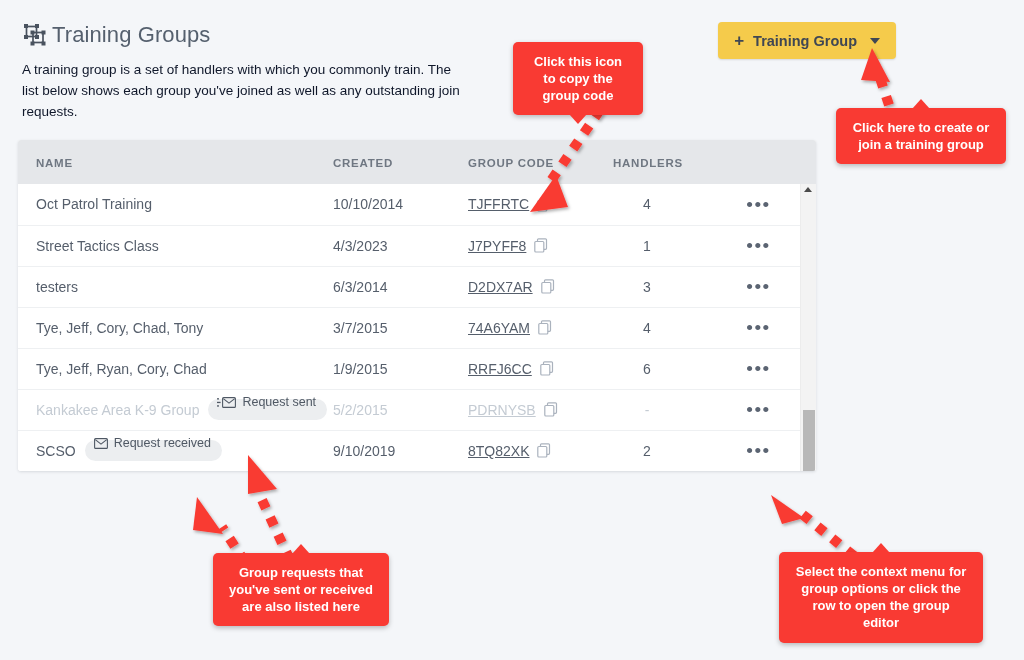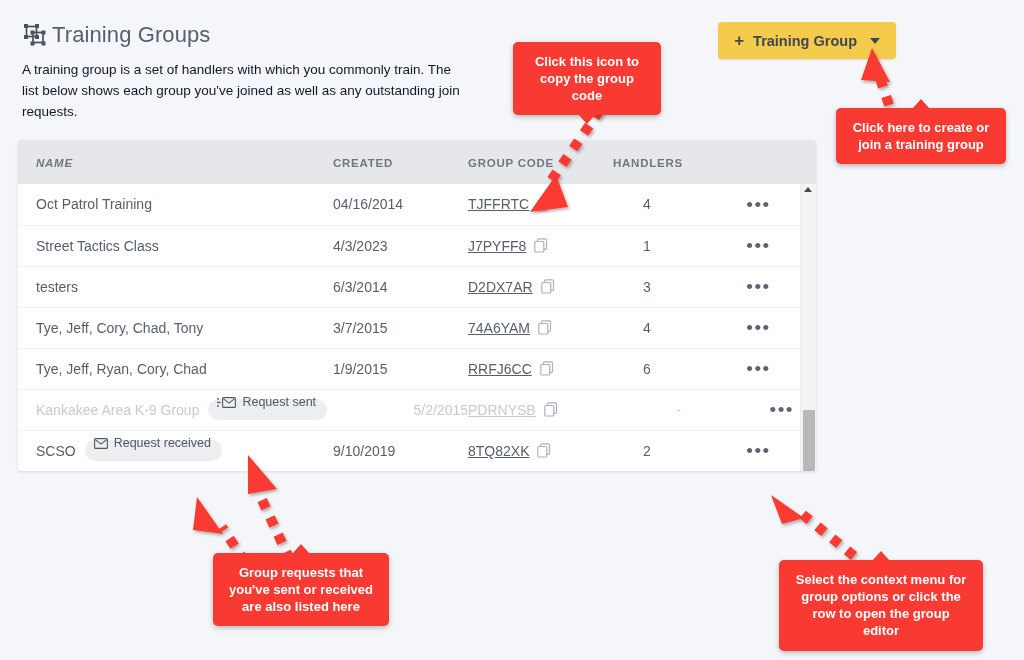--- a/index.html
+++ b/index.html
@@ -90,21 +90,21 @@
     background: #e5e7ea;
     color: #6f7782;
     font-size: 11.5px;
     font-weight: bold;
     letter-spacing: .75px;
     text-align: left;
     padding: 15px 0 14px 0;
     height: 44px;
     border: none;
   }
-  .col-name   { width: 315px; padding-left: 18px !important; font-style: italic; }
+  .col-name   { width: 315px; padding-left: 18px !important; }
   .col-date   { width: 135px; }
   .col-code   { width: 145px; }
   .col-hand   { width: 110px; }
   .col-menu   { width: 93px; }
 
   .tbl tbody td {
     font-size: 14px;
     color: #555e6b;
     border-bottom: 1px solid #eef0f2;
     height: 41px;
@@ -128,21 +128,21 @@
     color: #5b6472;
     font-size: 19px;
     letter-spacing: 1.5px;
     line-height: 1;
     display: inline-block;
     cursor: pointer;
     user-select: none;
   }
 
   
-  tr.muted td { color: #c4cbd3; text-align: right; }
+  tr.muted td { color: #c4cbd3; }
   tr.muted .dots { color: #5b6472; }
 
   
   .badge {
     display: inline-flex;
     align-items: center;
     gap: 6px;
     background: #eceef0;
     border-radius: 11px;
     padding: 3px 11px 18px 9px;
@@ -206,24 +206,24 @@
     border-right: 9px solid transparent;
     border-top: 10px solid #f93a33;
   }
   .tail-top {
     top: -9px; left: 50%; margin-left: -9px;
     border-left: 9px solid transparent;
     border-right: 9px solid transparent;
     border-bottom: 10px solid #f93a33;
   }
 
-  #callout-copy     { left: 513px; top: 42px;  width: 148px; }
+  #callout-copy     { left: 513px; top: 42px;  width: 130px; }
   #callout-create   { left: 836px; top: 108px; width: 170px; }
   #callout-requests { left: 213px; top: 553px; width: 176px; }
-  #callout-context  { left: 779px; top: 552px; width: 204px; margin-top: 8px; }
+  #callout-context  { left: 779px; top: 552px; width: 204px; }
 
   
   .arrow-layer {
     position: absolute;
     left: 0; top: 0;
     width: 1024px; height: 660px;
     pointer-events: none;
     z-index: 15;
   }
 </style>
@@ -270,21 +270,21 @@
         <th class="col-menu"></th>
       </tr>
     </thead>
     <tbody id="tbody">
         <tr>
           <td class="c-name">
             <span class="name-wrap">
               <span class="name-text">Oct Patrol Training</span>
             </span>
           </td>
-          <td class="c-date">04/16/2014</td>
+          <td class="c-date">10/10/2014</td>
           <td class="c-code">
             <span class="code-wrap">
               <span>TJFFRTC</span>
               <svg class="copy-icon" viewBox="0 0 14 15">
                 <rect x="3.5" y="0.8" width="9" height="10.5" rx="1" fill="none" stroke="#aab2bd" stroke-width="1.2"></rect>
                 <rect x="0.8" y="3.5" width="9" height="10.5" rx="1" fill="#fff" stroke="#aab2bd" stroke-width="1.2"></rect>
               </svg>
             </span>
           </td>
           <td class="c-hand">4</td>

